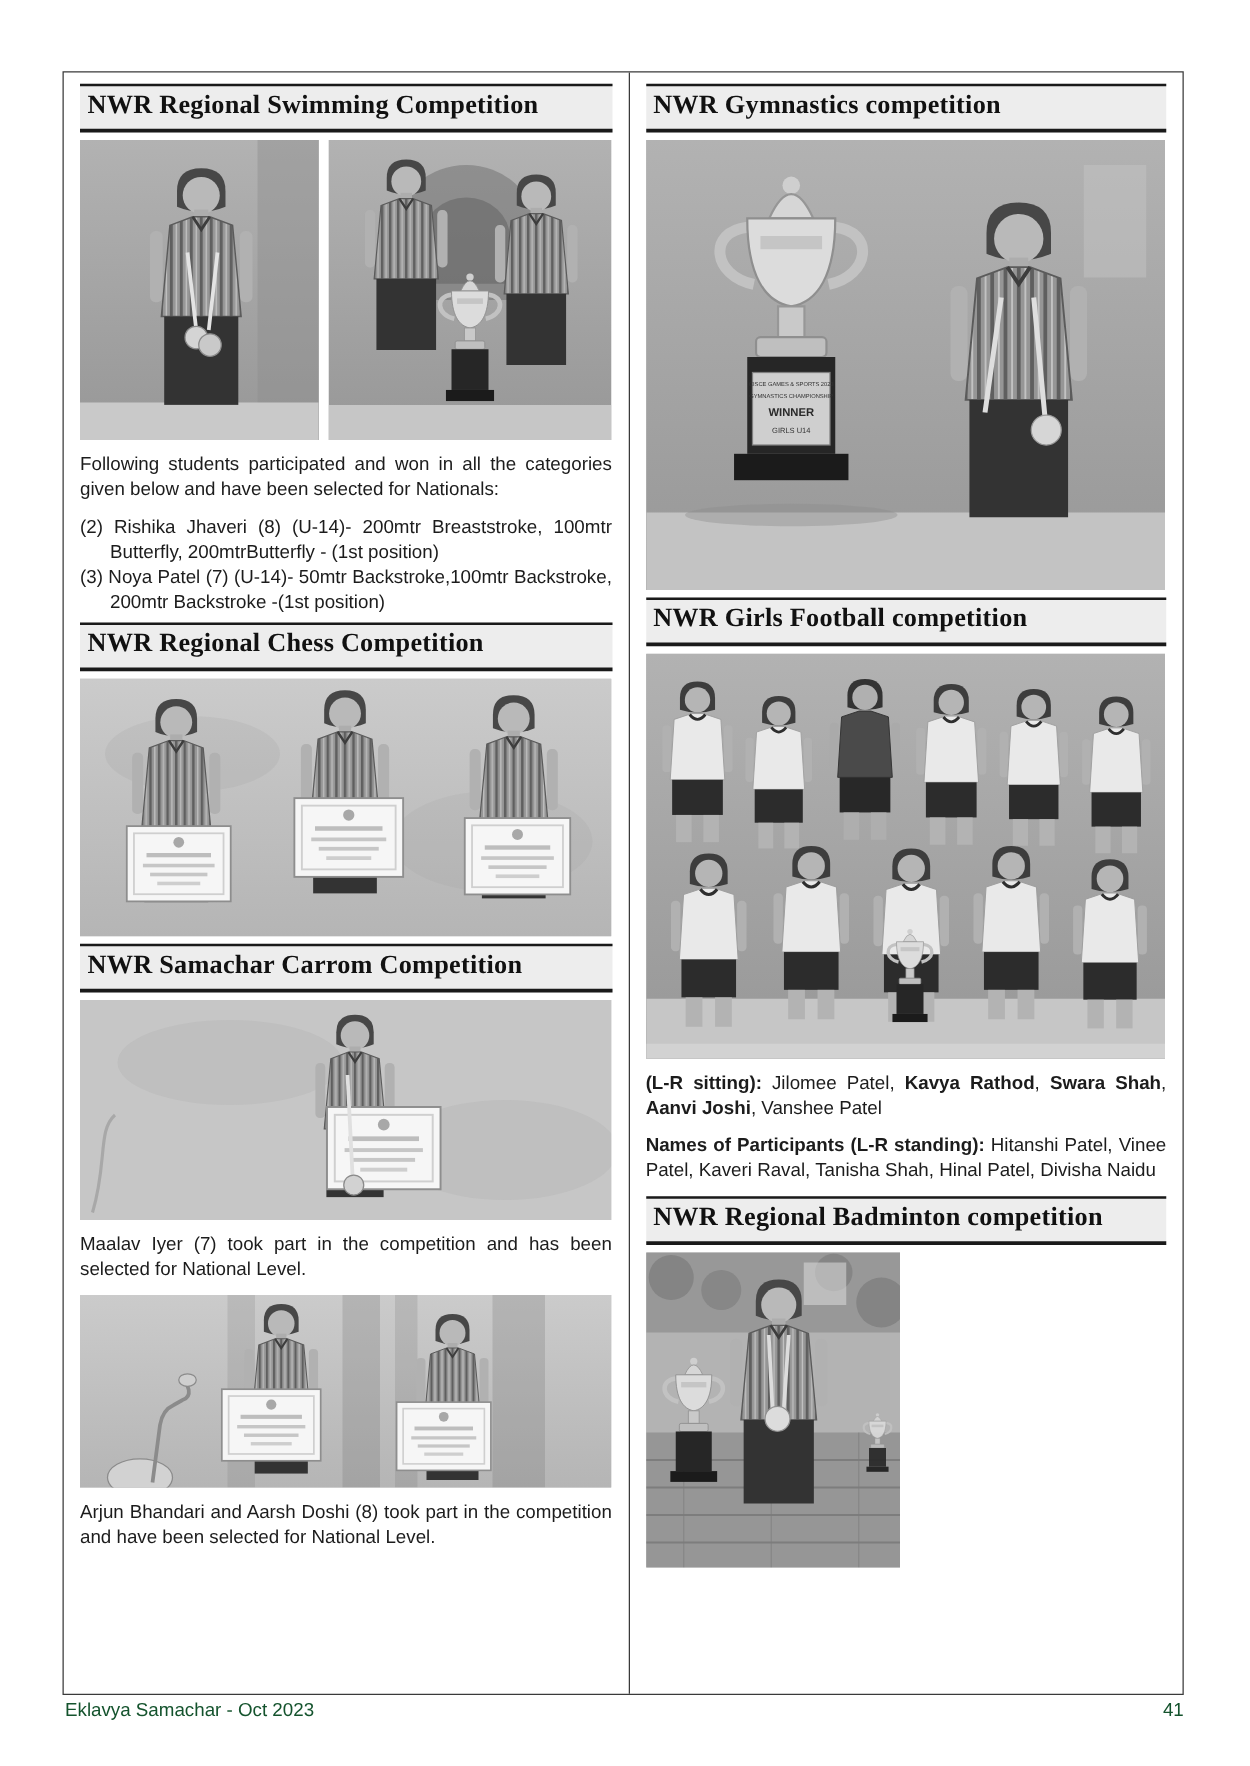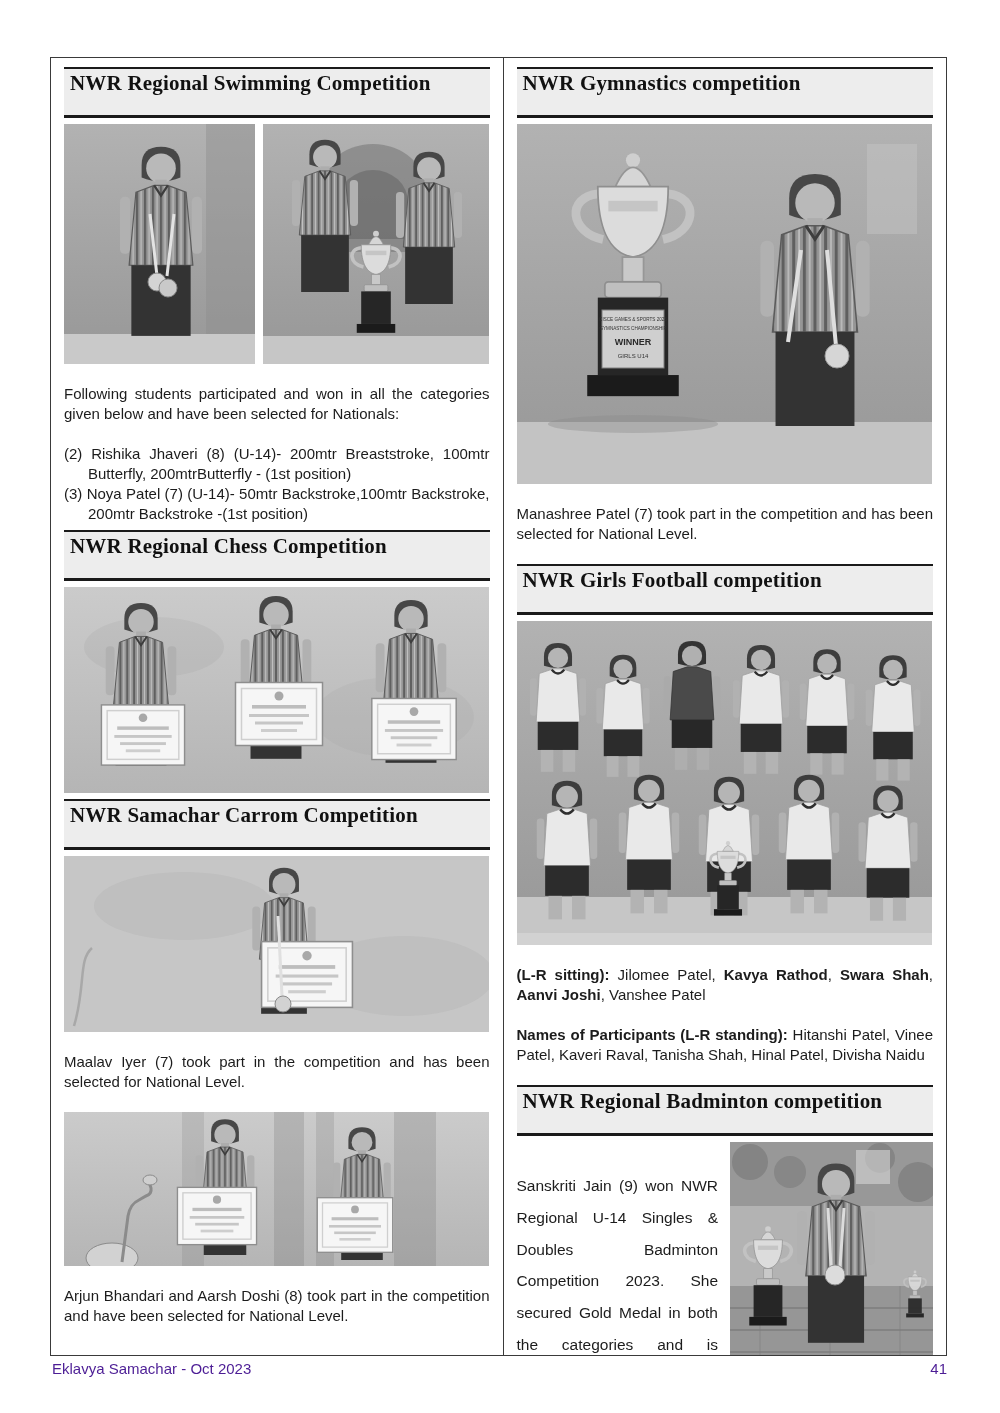--- a/index.html
+++ b/index.html
@@ -2,31 +2,31 @@
 <html><head>
 <meta charset="utf-8">
 <style>
   html,body{margin:0;padding:0;background:#fff;}
   body{width:1000px;height:1413px;position:relative;font-family:"Liberation Sans",sans-serif;color:#1c1c1c;overflow:hidden;}
   .frame{position:absolute;left:50px;top:57px;width:897px;height:1299px;border:1px solid #3a3a3a;display:flex;box-sizing:border-box;background:#fff;}
   .col{box-sizing:border-box;padding:9px 13px;overflow:hidden;}
   .col-left{width:453px;border-right:1px solid #3a3a3a;}
   .col-right{width:443px;}
   .sec-h{font-family:"Liberation Serif",serif;font-weight:bold;font-size:21px;line-height:1.15;background:#ededed;color:#111;
-         border-top:2px solid #1a1a1a;border-bottom:3px solid #1a1a1a;padding:2px 6px 20px;margin:6px 0 6px;letter-spacing:.2px;}
+         border-top:2px solid #1a1a1a;border-bottom:3px solid #1a1a1a;padding:2px 6px 8px;margin:6px 0 6px;letter-spacing:.2px;}
   .sec-h.first{margin-top:0;}
-  .para{font-size:15px;line-height:1.33;text-align:justify;margin:20px 0;}
+  .para{font-size:15px;line-height:1.33;text-align:justify;margin:10px 0;}
   .hang{padding-left:24px;text-indent:-24px;margin:0;}
   .b{font-weight:bold;}
   .photo-row{display:flex;gap:8px;margin-top:2px;}
   .photo{display:block;background:#a9a9a9;}
   .mt2{margin-top:2px;}
   .bad-wrap{display:flex;gap:12px;margin-top:4px;align-items:flex-start;}
   .bad-text{flex:1;font-size:15.5px;line-height:2.05;text-align:justify;margin-top:28px;}
-  .footer{position:absolute;left:52px;top:1360px;width:895px;display:flex;justify-content:space-between;font-size:15px;color:#4c1d95;}
+  .footer{position:absolute;left:52px;top:1360px;width:895px;display:flex;justify-content:space-between;font-size:15px;color:#14532d;}
 </style>
 </head>
 <body>
 
 <svg width="0" height="0" style="position:absolute" aria-hidden="true">
   <defs>
     <pattern id="stripes" width="7" height="8" patternUnits="userSpaceOnUse">
       <rect width="7" height="8" fill="#969696"></rect>
       <rect width="2" height="8" fill="#5f5f5f"></rect>
       <rect x="4" width="1" height="8" fill="#c2c2c2"></rect>
@@ -187,21 +187,20 @@
       <rect x="85" y="186" width="62" height="58" fill="#cfcfcf" stroke="#7f7f7f"></rect>
       <text x="116" y="197" font-size="4.6" text-anchor="middle" fill="#333">CISCE GAMES &amp; SPORTS 2023</text>
       <text x="116" y="206" font-size="4.6" text-anchor="middle" fill="#333">GYMNASTICS CHAMPIONSHIP</text>
       <text x="116" y="221" font-size="9" font-weight="bold" text-anchor="middle" fill="#2a2a2a">WINNER</text>
       <text x="116" y="234" font-size="6" text-anchor="middle" fill="#333">GIRLS U14</text>
       <use href="#kid-striped" x="222" y="44" width="152" height="258"></use>
       <path d="M284 126 L271 218 M310 126 L319 222" stroke="#dedede" stroke-width="4" fill="none"></path>
       <circle cx="320" cy="232" r="12" fill="#d6d6d6" stroke="#9a9a9a"></circle>
     </svg>
 
-    <p class="para">Manashree Patel (7) took part in the competition and has been selected for National Level.</p>
 
     <div class="sec-h">NWR Girls Football competition</div>
 
 
     <svg class="photo mt2" width="415" height="324" viewBox="0 0 415 324">
       <rect width="415" height="324" fill="url(#gwall)"></rect>
       <rect y="276" width="415" height="48" fill="#c6c6c6"></rect>
       <rect y="312" width="415" height="12" fill="#d2d2d2"></rect>
       <use href="#kid-white" x="2" y="18" width="78" height="133"></use>
       <use href="#kid-white" x="69" y="30" width="74" height="126"></use>
@@ -216,21 +215,20 @@
       <use href="#kid-white" x="330" y="156" width="82" height="148"></use>
       <use href="#trophy" x="184" y="200" width="54" height="118"></use>
     </svg>
 
     <p class="para"><span class="b">(L-R sitting):</span><span>  Jilomee Patel, </span><span class="b">Kavya Rathod</span><span>, </span><span class="b">Swara Shah</span><span>, </span><span class="b">Aanvi Joshi</span><span>, Vanshee Patel</span></p>
     <p class="para"><span class="b">Names of Participants (L-R standing):</span><span> Hitanshi Patel, Vinee Patel, Kaveri Raval, Tanisha Shah, Hinal Patel, Divisha Naidu</span></p>
 
     <div class="sec-h">NWR Regional Badminton competition</div>
 
     <div class="bad-wrap">
-      <p class="bad-text">Sanskriti Jain (9) won NWR Regional U-14 Singles &amp; Doubles Badminton Competition 2023. She secured Gold Medal in both the categories and is selected for Nationals.</p>
       <svg class="photo" width="203" height="252" viewBox="0 0 203 252">
         <rect width="203" height="252" fill="#b3b3b3"></rect>
         <rect width="203" height="64" fill="#989898"></rect>
         <circle cx="20" cy="20" r="18" fill="#6f6f6f" opacity="0.5"></circle>
         <circle cx="60" cy="30" r="16" fill="#767676" opacity="0.5"></circle>
         <circle cx="150" cy="16" r="15" fill="#6f6f6f" opacity="0.45"></circle>
         <circle cx="188" cy="40" r="20" fill="#707070" opacity="0.5"></circle>
         <rect x="126" y="8" width="34" height="34" fill="#dcdcdc" opacity="0.55"></rect>
         <rect y="144" width="203" height="108" fill="#969696"></rect>
         <path d="M0 166 H203 M0 188 H203 M0 210 H203 M0 232 H203" stroke="#7d7d7d" stroke-width="1.5"></path>

